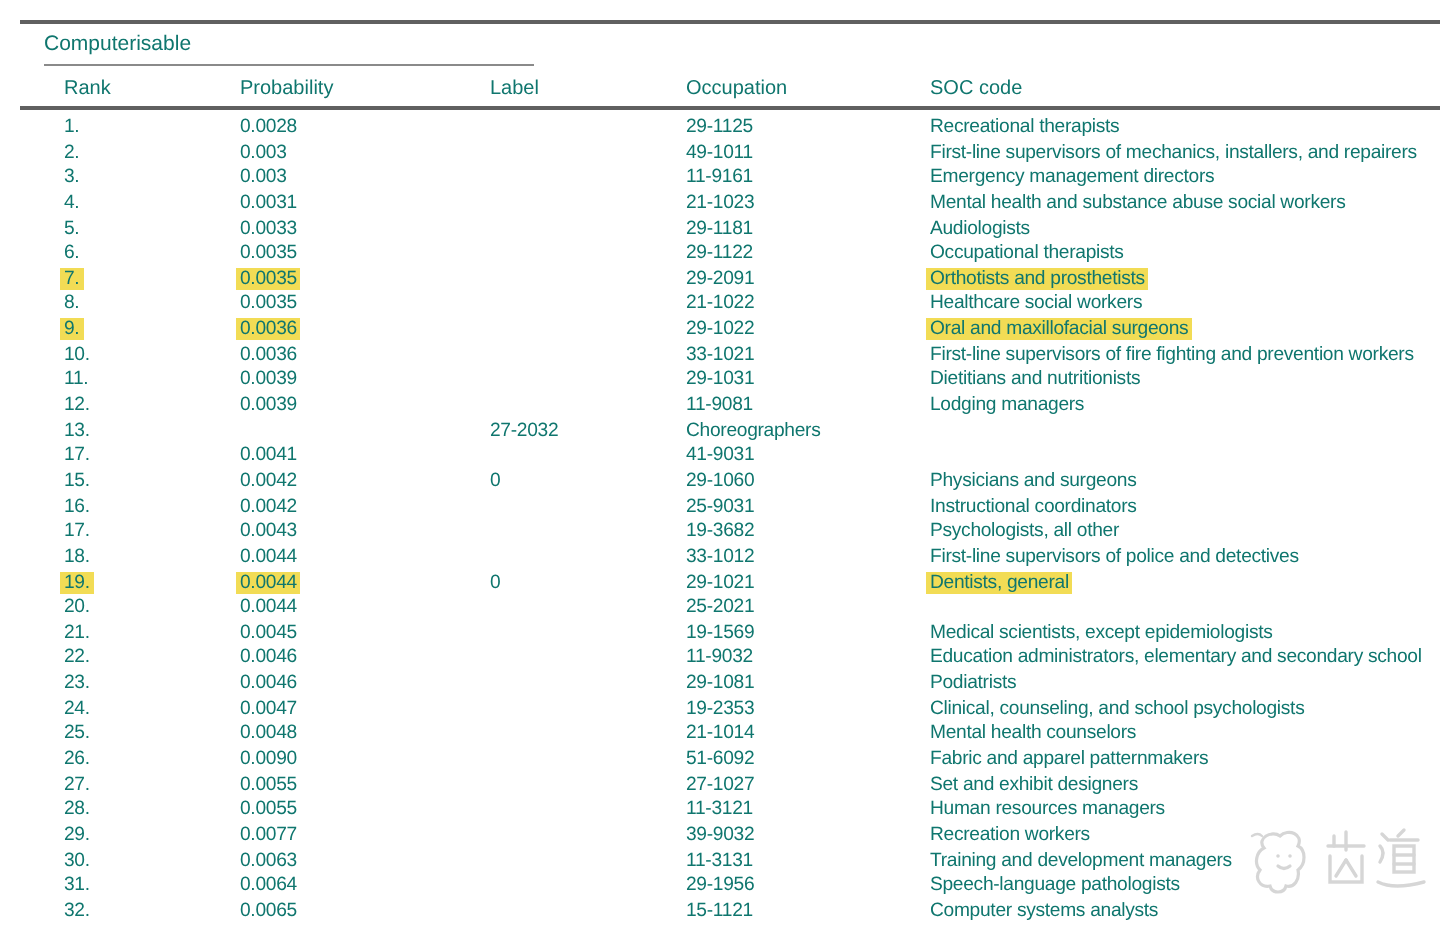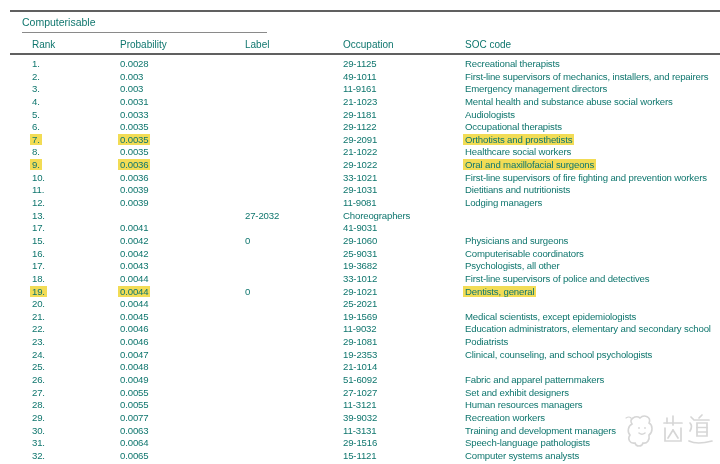--- a/index.html
+++ b/index.html
@@ -183,21 +183,21 @@
     <span class="cell"><span class="val">0</span></span>
     <span class="cell"><span class="val">29-1060</span></span>
     <span class="cell"><span class="val">Physicians and surgeons</span></span>
   </div>
 
   <div class="row grid-row">
     <span class="cell"><span class="val">16.</span></span>
     <span class="cell"><span class="val">0.0042</span></span>
     <span class="cell"><span class="val"></span></span>
     <span class="cell"><span class="val">25-9031</span></span>
-    <span class="cell"><span class="val">Computerisable coordinators</span></span>
+    <span class="cell"><span class="val">Instructional coordinators</span></span>
   </div>
 
   <div class="row grid-row">
     <span class="cell"><span class="val">17.</span></span>
     <span class="cell"><span class="val">0.0043</span></span>
     <span class="cell"><span class="val"></span></span>
     <span class="cell"><span class="val">19-3682</span></span>
     <span class="cell"><span class="val">Psychologists, all other</span></span>
   </div>
 
@@ -254,25 +254,26 @@
     <span class="cell"><span class="val"></span></span>
     <span class="cell"><span class="val">19-2353</span></span>
     <span class="cell"><span class="val">Clinical, counseling, and school psychologists</span></span>
   </div>
 
   <div class="row grid-row">
     <span class="cell"><span class="val">25.</span></span>
     <span class="cell"><span class="val">0.0048</span></span>
     <span class="cell"><span class="val"></span></span>
     <span class="cell"><span class="val">21-1014</span></span>
+    <span class="cell"><span class="val">Mental health counselors</span></span>
   </div>
 
   <div class="row grid-row">
     <span class="cell"><span class="val">26.</span></span>
-    <span class="cell"><span class="val">0.0049</span></span>
+    <span class="cell"><span class="val">0.0090</span></span>
     <span class="cell"><span class="val"></span></span>
     <span class="cell"><span class="val">51-6092</span></span>
     <span class="cell"><span class="val">Fabric and apparel patternmakers</span></span>
   </div>
 
   <div class="row grid-row">
     <span class="cell"><span class="val">27.</span></span>
     <span class="cell"><span class="val">0.0055</span></span>
     <span class="cell"><span class="val"></span></span>
     <span class="cell"><span class="val">27-1027</span></span>
@@ -300,21 +301,21 @@
     <span class="cell"><span class="val">0.0063</span></span>
     <span class="cell"><span class="val"></span></span>
     <span class="cell"><span class="val">11-3131</span></span>
     <span class="cell"><span class="val">Training and development managers</span></span>
   </div>
 
   <div class="row grid-row">
     <span class="cell"><span class="val">31.</span></span>
     <span class="cell"><span class="val">0.0064</span></span>
     <span class="cell"><span class="val"></span></span>
-    <span class="cell"><span class="val">29-1516</span></span>
+    <span class="cell"><span class="val">29-1956</span></span>
     <span class="cell"><span class="val">Speech-language pathologists</span></span>
   </div>
 
   <div class="row grid-row">
     <span class="cell"><span class="val">32.</span></span>
     <span class="cell"><span class="val">0.0065</span></span>
     <span class="cell"><span class="val"></span></span>
     <span class="cell"><span class="val">15-1121</span></span>
     <span class="cell"><span class="val">Computer systems analysts</span></span>
   </div>

